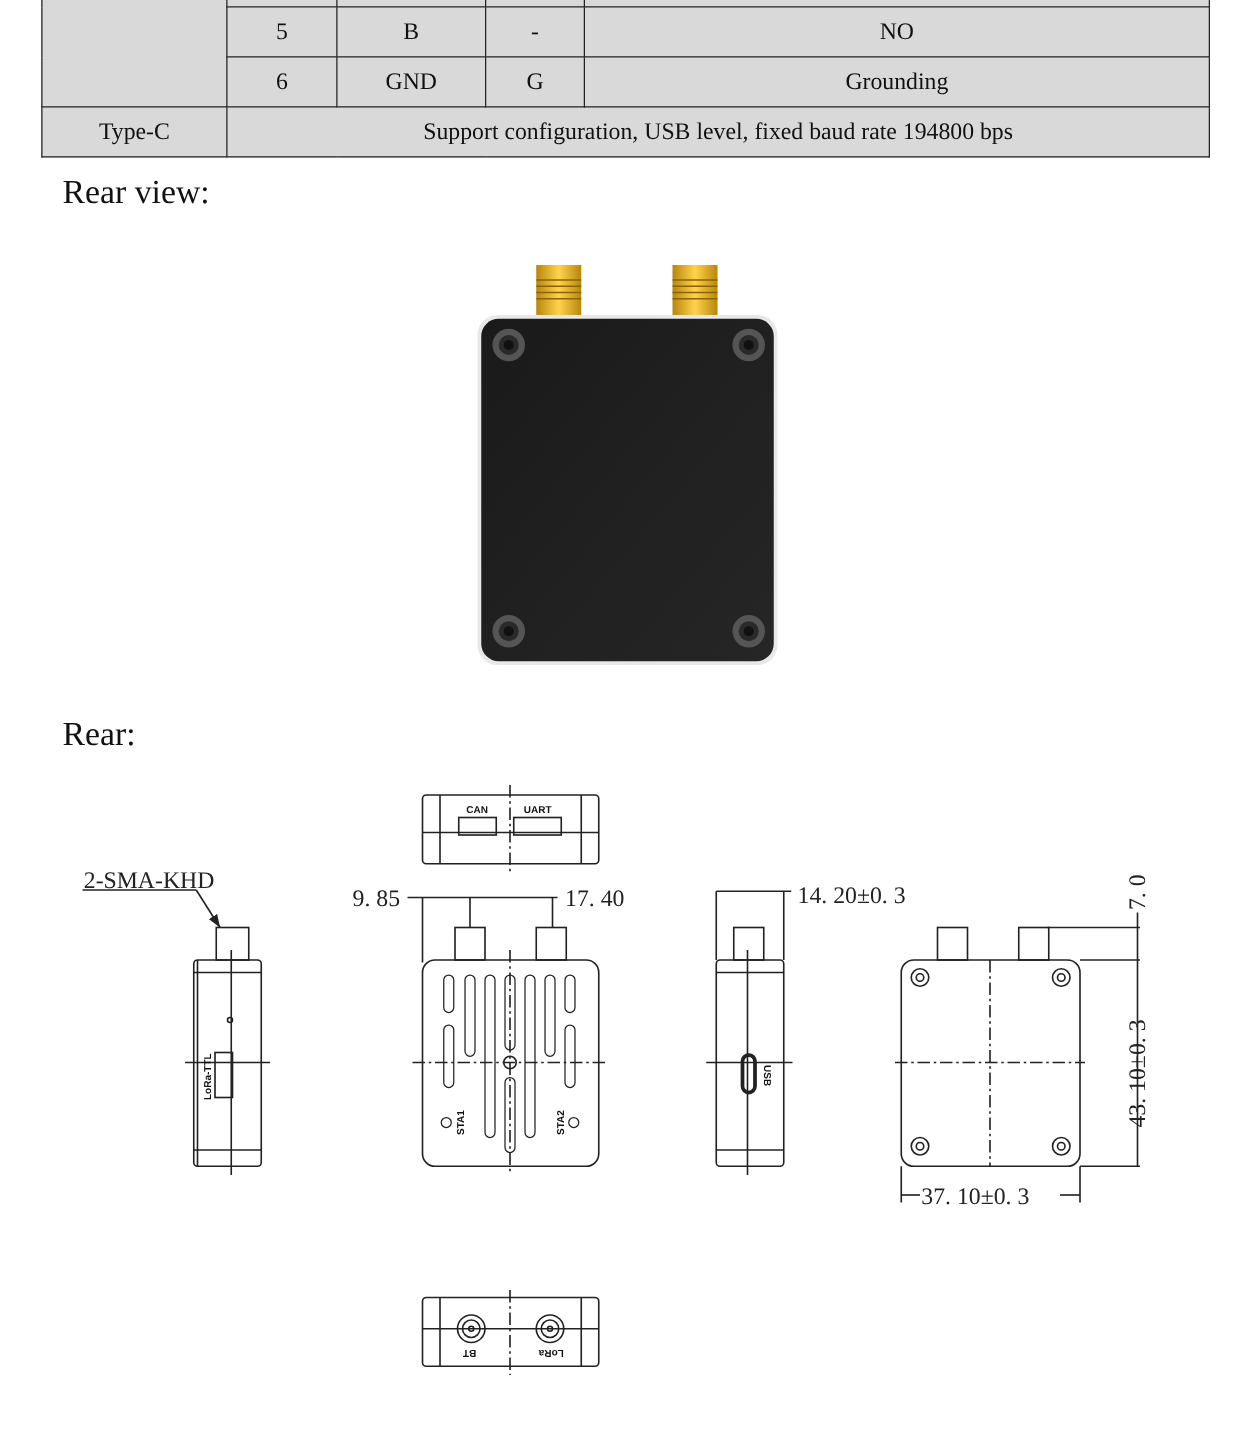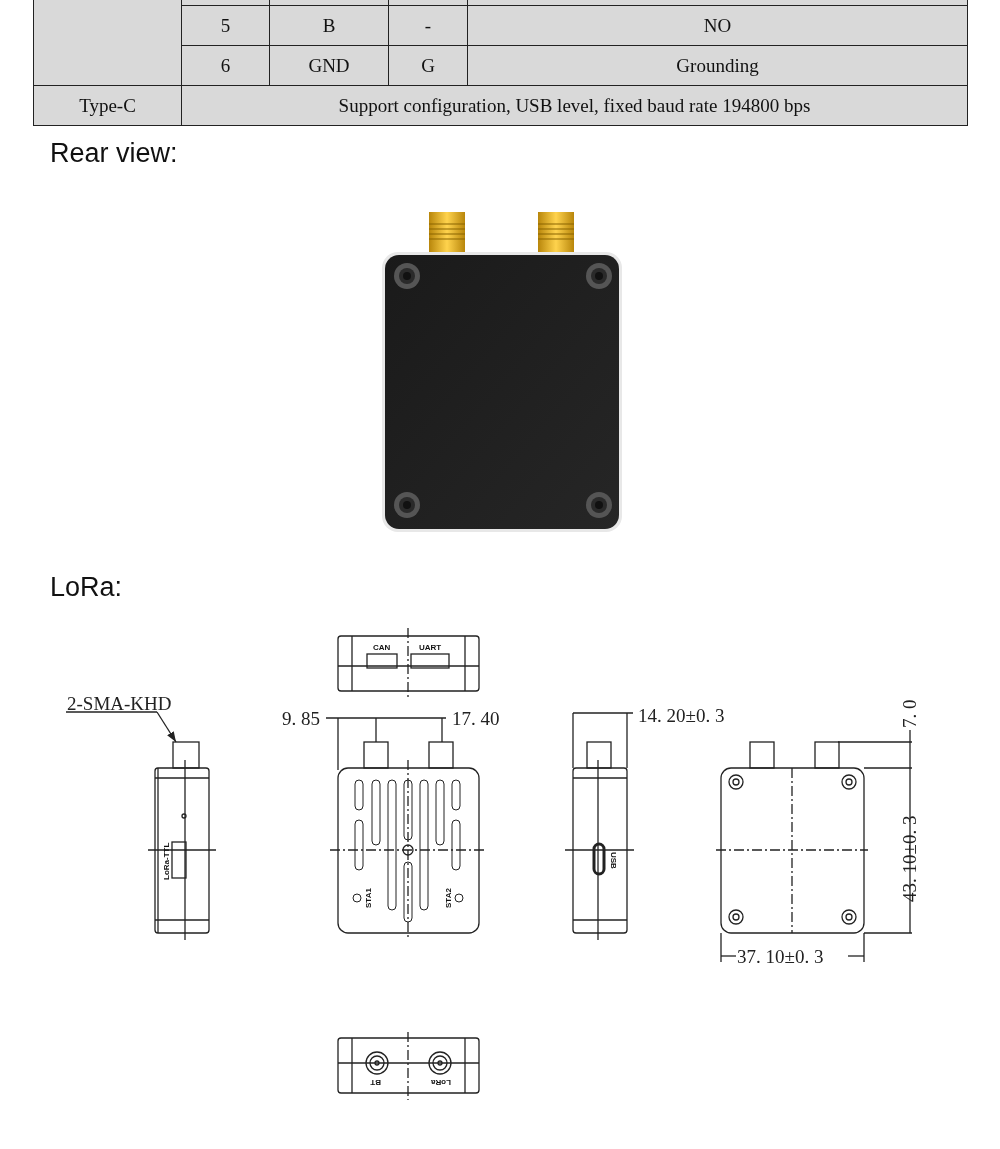--- a/index.html
+++ b/index.html
@@ -1,19 +1,19 @@
 <!DOCTYPE html>
 <html><head>
 <meta charset="utf-8">
 <style>
   html, body { margin:0; padding:0; background:#ffffff; }
   body { width:1000px; height:1149px; position:relative; overflow:hidden; font-family:"Liberation Serif", serif; color:#111; }
   .tbl { position:absolute; left:33px; top:-2px; border-collapse:collapse; background:#d9d9d9; }
   .tbl td { border:1.5px solid #222; text-align:center; font-size:19px; padding:0; height:39px; }
-  .h { position:absolute; left:50px; font-family:Liberation Sans, sans-serif; font-size:27px; color:#111; }
+  .h { position:absolute; left:50px; font-family:Liberation Serif, serif; font-size:27px; color:#111; }
   svg text { font-family:"Liberation Serif", serif; }
   .dim { font-size:19px; fill:#222; }
   .lbl { font-family:"Liberation Sans", sans-serif; font-weight:bold; font-size:8px; fill:#111; }
 </style>
 </head>
 <body>
 
 <table class="tbl">
   <colgroup>
     <col style="width:148px">
@@ -98,21 +98,21 @@
       <circle cx="37" cy="305" r="8" fill="#2a2a2a"></circle>
       <circle cx="37" cy="305" r="4" fill="#111"></circle>
     </g>
   <g>
       <circle cx="229" cy="305" r="13" fill="#555"></circle>
       <circle cx="229" cy="305" r="8" fill="#2a2a2a"></circle>
       <circle cx="229" cy="305" r="4" fill="#111"></circle>
     </g>
 </svg>
 
-<div class="h" style="top:572px">LoRa:</div>
+<div class="h" style="top:572px">Rear:</div>
 
 <svg style="position:absolute;left:0;top:620px" width="1000" height="500" viewBox="0 620 1000 500" fill="none" stroke="#222" stroke-width="1.3">
   <defs>
       <marker id="ar" markerWidth="8" markerHeight="6" refX="8" refY="3" orient="auto">
         <path d="M0,0 L8,3 L0,6 z" fill="#222" stroke="none"></path>
       </marker>
     </defs>
 
   <g>
     <text x="67" y="710" class="dim" stroke="none">2-SMA-KHD</text>

